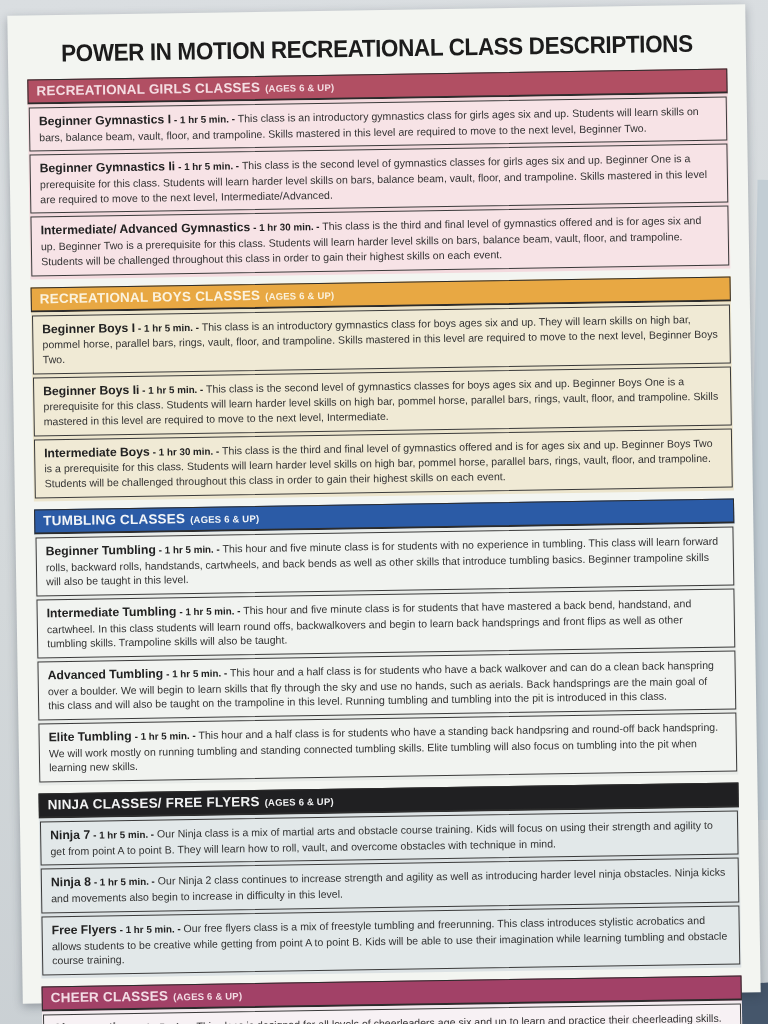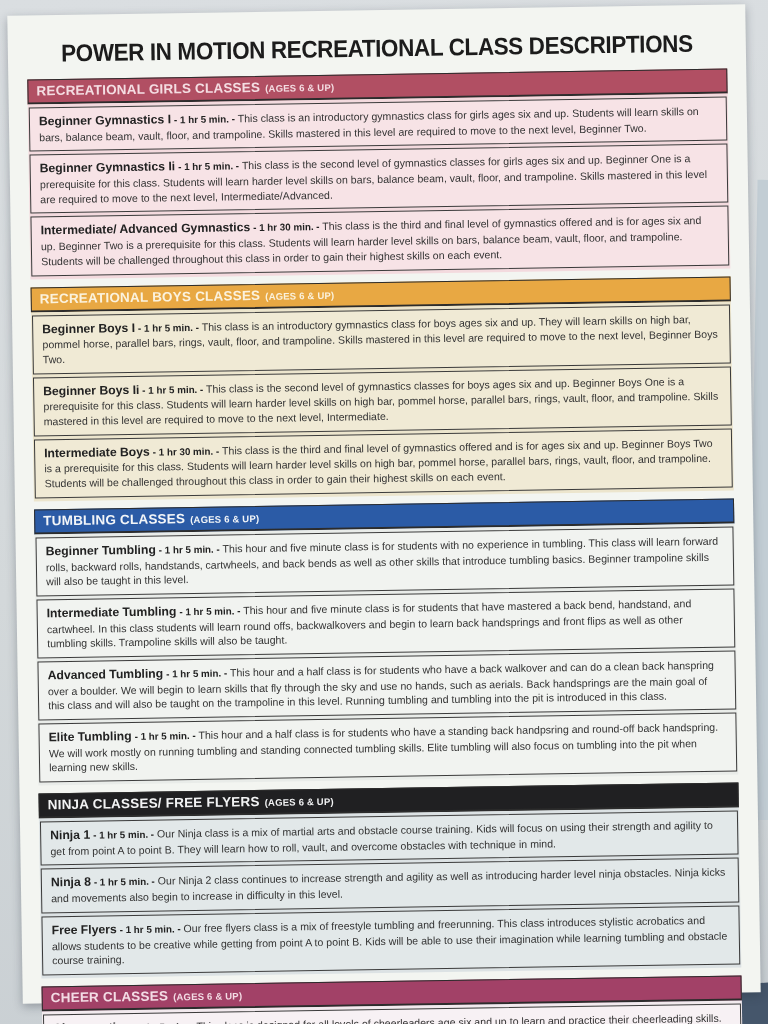--- a/index.html
+++ b/index.html
@@ -123,21 +123,21 @@
 </div>
   </section>
 
   <section class="section">
     <div class="section-header" style="background: rgb(32, 32, 34);">
       <span class="section-title" style="color: rgb(242, 243, 244);">NINJA CLASSES/ FREE FLYERS</span>
       <span class="section-ages" style="color: rgb(242, 243, 244);">(AGES 6 &amp; UP)</span>
     </div>
     <div class="section-body" style="background: rgb(220, 226, 228);">
   <div class="class-row" style="background: rgb(226, 232, 233);">
-    <p><b class="class-name">Ninja 1</b> <span class="class-duration">- 1 hr 5 min. -</span> <span class="class-desc">Our Ninja class is a mix of martial arts and obstacle course training. Kids will focus on using their strength and agility to get from point A to point B. They will learn how to roll, vault, and overcome obstacles with technique in mind.</span></p>
+    <p><b class="class-name">Ninja 7</b> <span class="class-duration">- 1 hr 5 min. -</span> <span class="class-desc">Our Ninja class is a mix of martial arts and obstacle course training. Kids will focus on using their strength and agility to get from point A to point B. They will learn how to roll, vault, and overcome obstacles with technique in mind.</span></p>
   </div>
 
   <div class="class-row" style="background: rgb(226, 232, 233);">
     <p><b class="class-name">Ninja 8</b> <span class="class-duration">- 1 hr 5 min. -</span> <span class="class-desc">Our Ninja 2 class continues to increase strength and agility as well as introducing harder level ninja obstacles. Ninja kicks and movements also begin to increase in difficulty in this level.</span></p>
   </div>
 
   <div class="class-row" style="background: rgb(226, 232, 233);">
     <p><b class="class-name">Free Flyers</b> <span class="class-duration">- 1 hr 5 min. -</span> <span class="class-desc">Our free flyers class is a mix of freestyle tumbling and freerunning. This class introduces stylistic acrobatics and allows students to be creative while getting from point A to point B. Kids will be able to use their imagination while learning tumbling and obstacle course training.</span></p>
   </div>
 </div>

